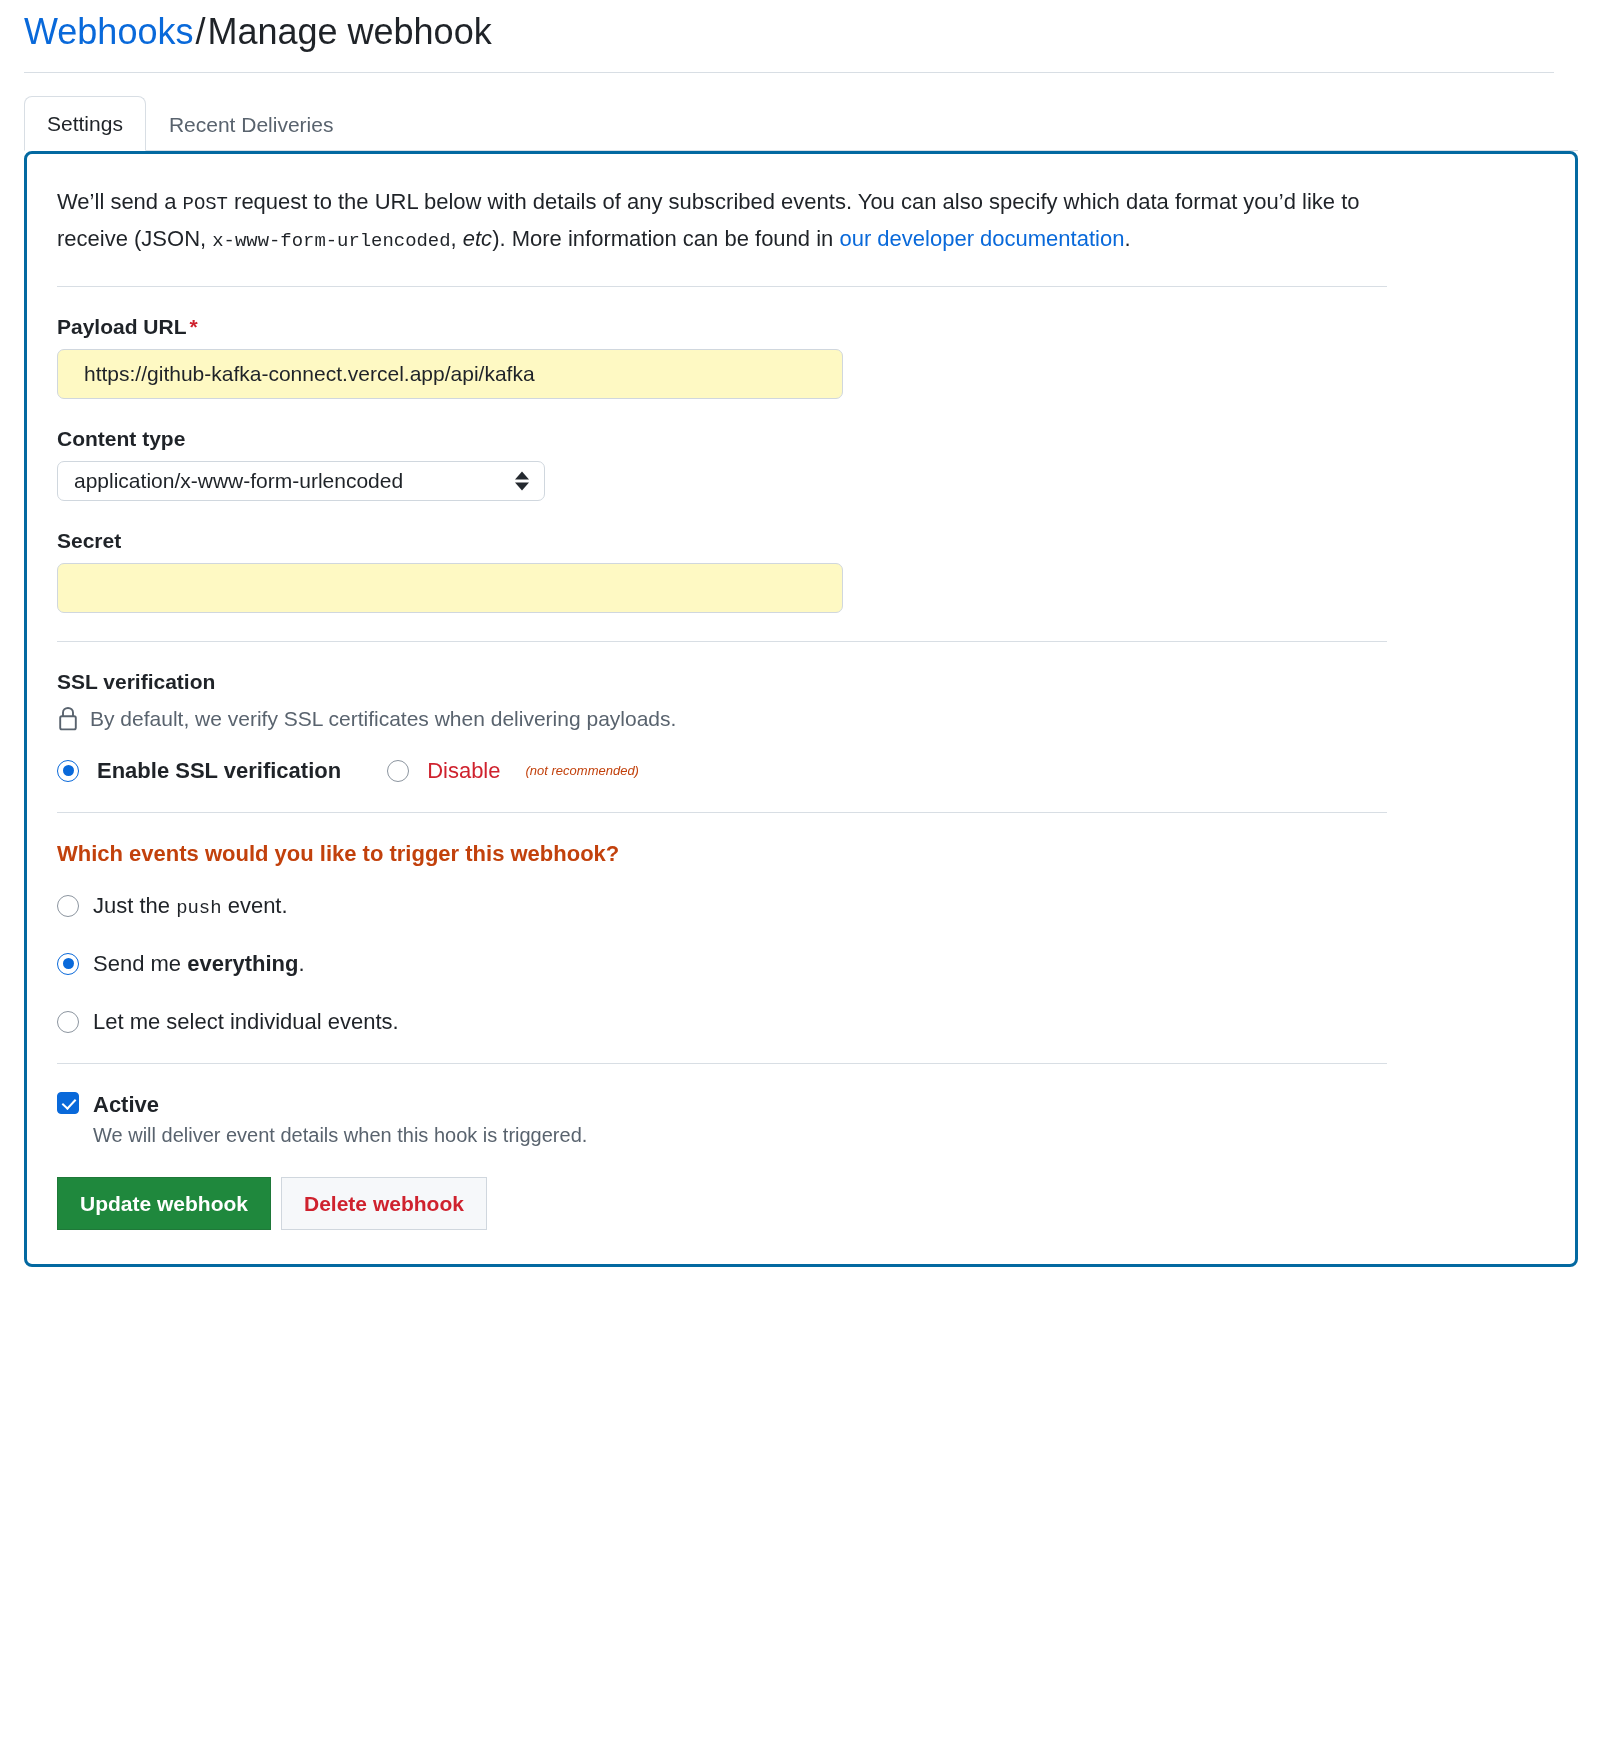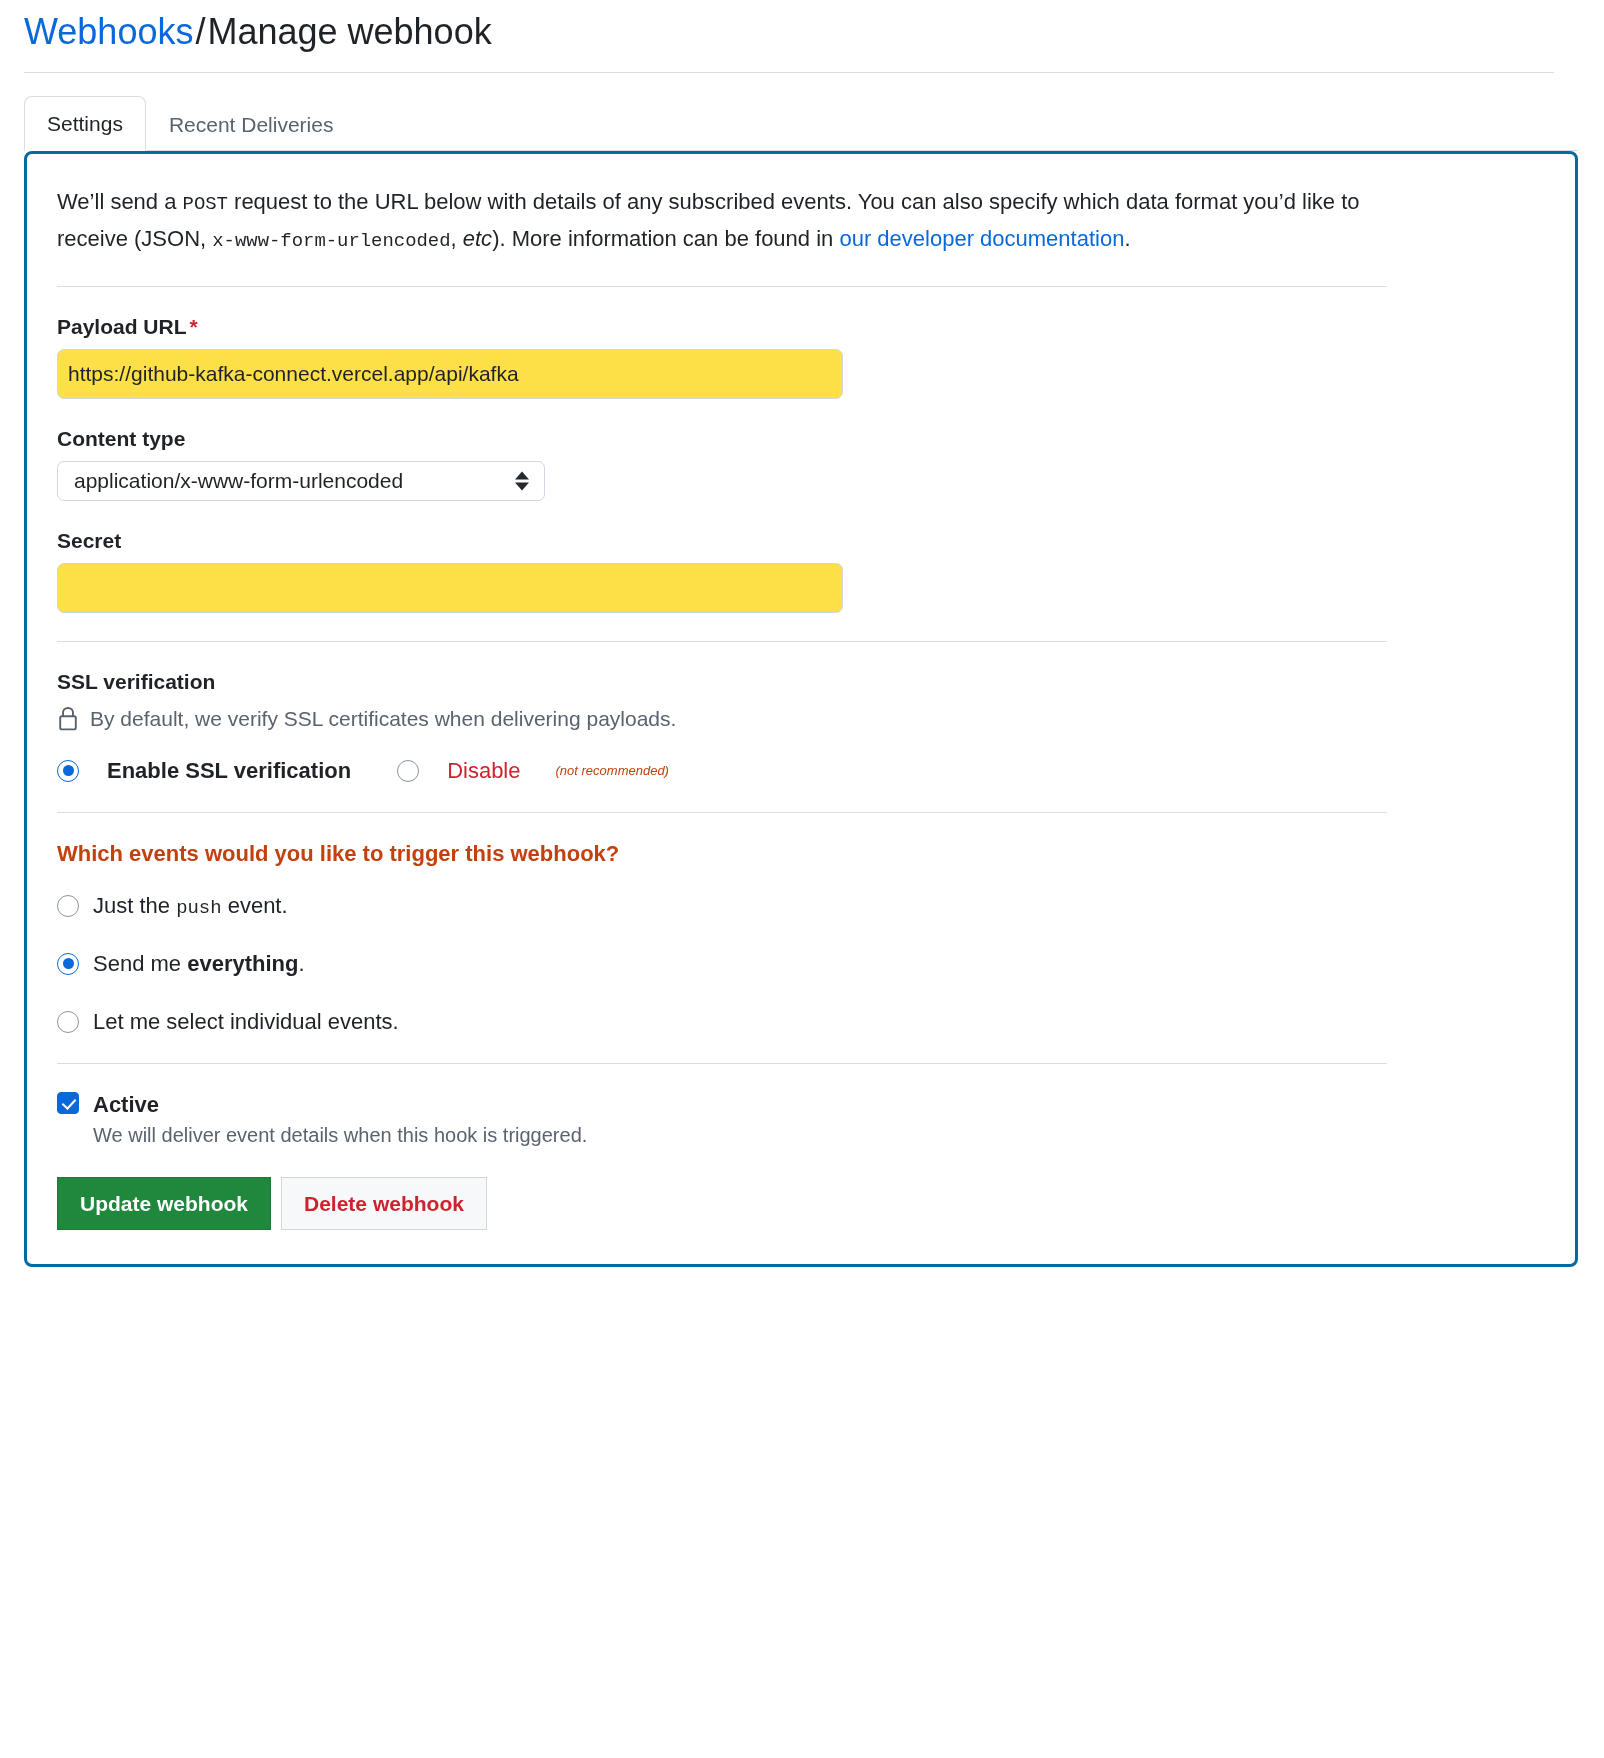--- a/index.html
+++ b/index.html
@@ -118,25 +118,25 @@
     color: #cf222e;
     font-weight: bold;
     padding-left: 3px;
   }
 
   .text-input {
     width: 786px;
     height: 50px;
     border: 1px solid #d0d7de;
     border-radius: 7px;
-    background: #fde047;
+    background: #fef9c3;
     font-size: 21px;
     font-family: "Liberation Sans", sans-serif;
     color: #1f2328;
-    padding: 4px 10px;
+    padding: 4px 26px;
     outline: none;
     display: block;
   }
   .text-input::placeholder { color: #6e7781; }
 
   .field-block { margin-bottom: 28px; }
 
   .select-wrap {
     position: relative;
     display: inline-block;
@@ -221,21 +221,21 @@
     font-size: 13px;
     color: #c2410c;
     padding-left: 7px;
     font-style: italic;
   }
   .ssl-options {
     display: flex;
     align-items: center;
     margin-bottom: 8px;
   }
-  .ssl-options .opt { display: flex; align-items: center; gap: 28px; }
+  .ssl-options .opt { display: flex; align-items: center; gap: 18px; }
   .ssl-options .opt.second { margin-left: 46px; }
 
   
   .events-title {
     font-size: 22px;
     font-weight: bold;
     margin: 0 0 26px 0;
     color: #c2410c;
   }
   .event-opt {

